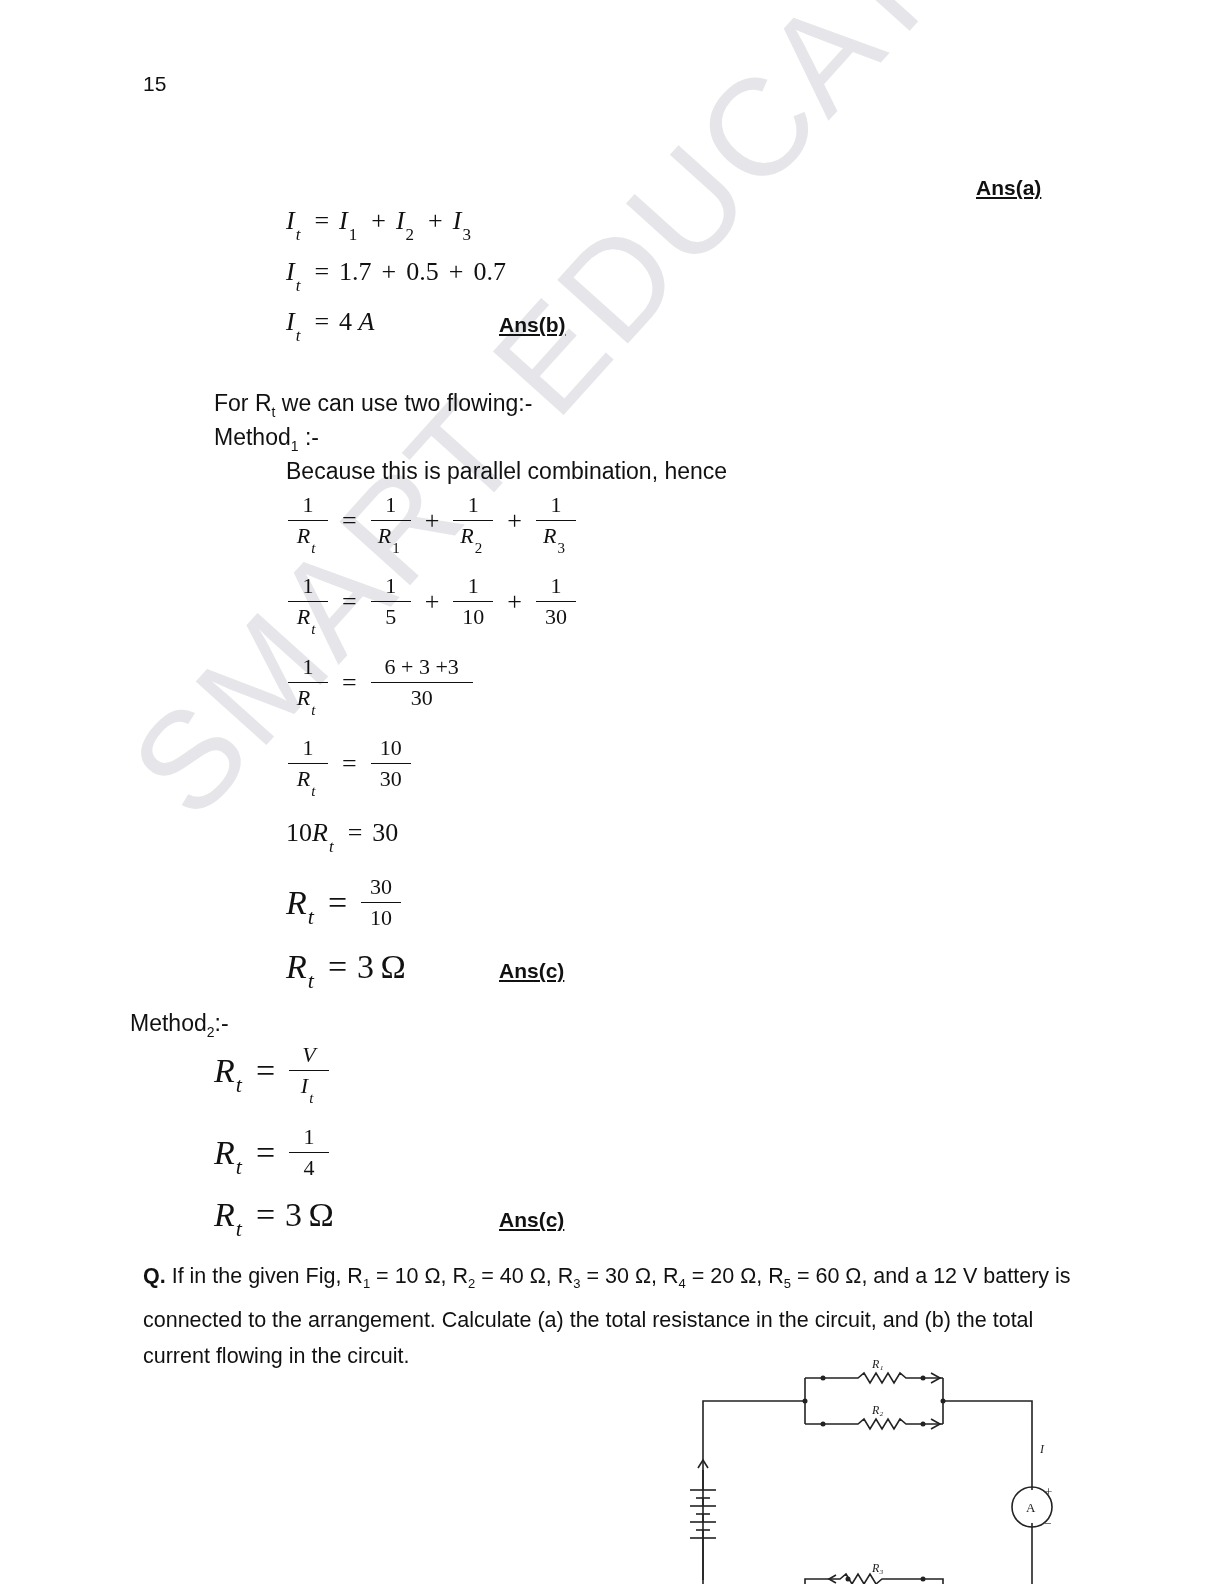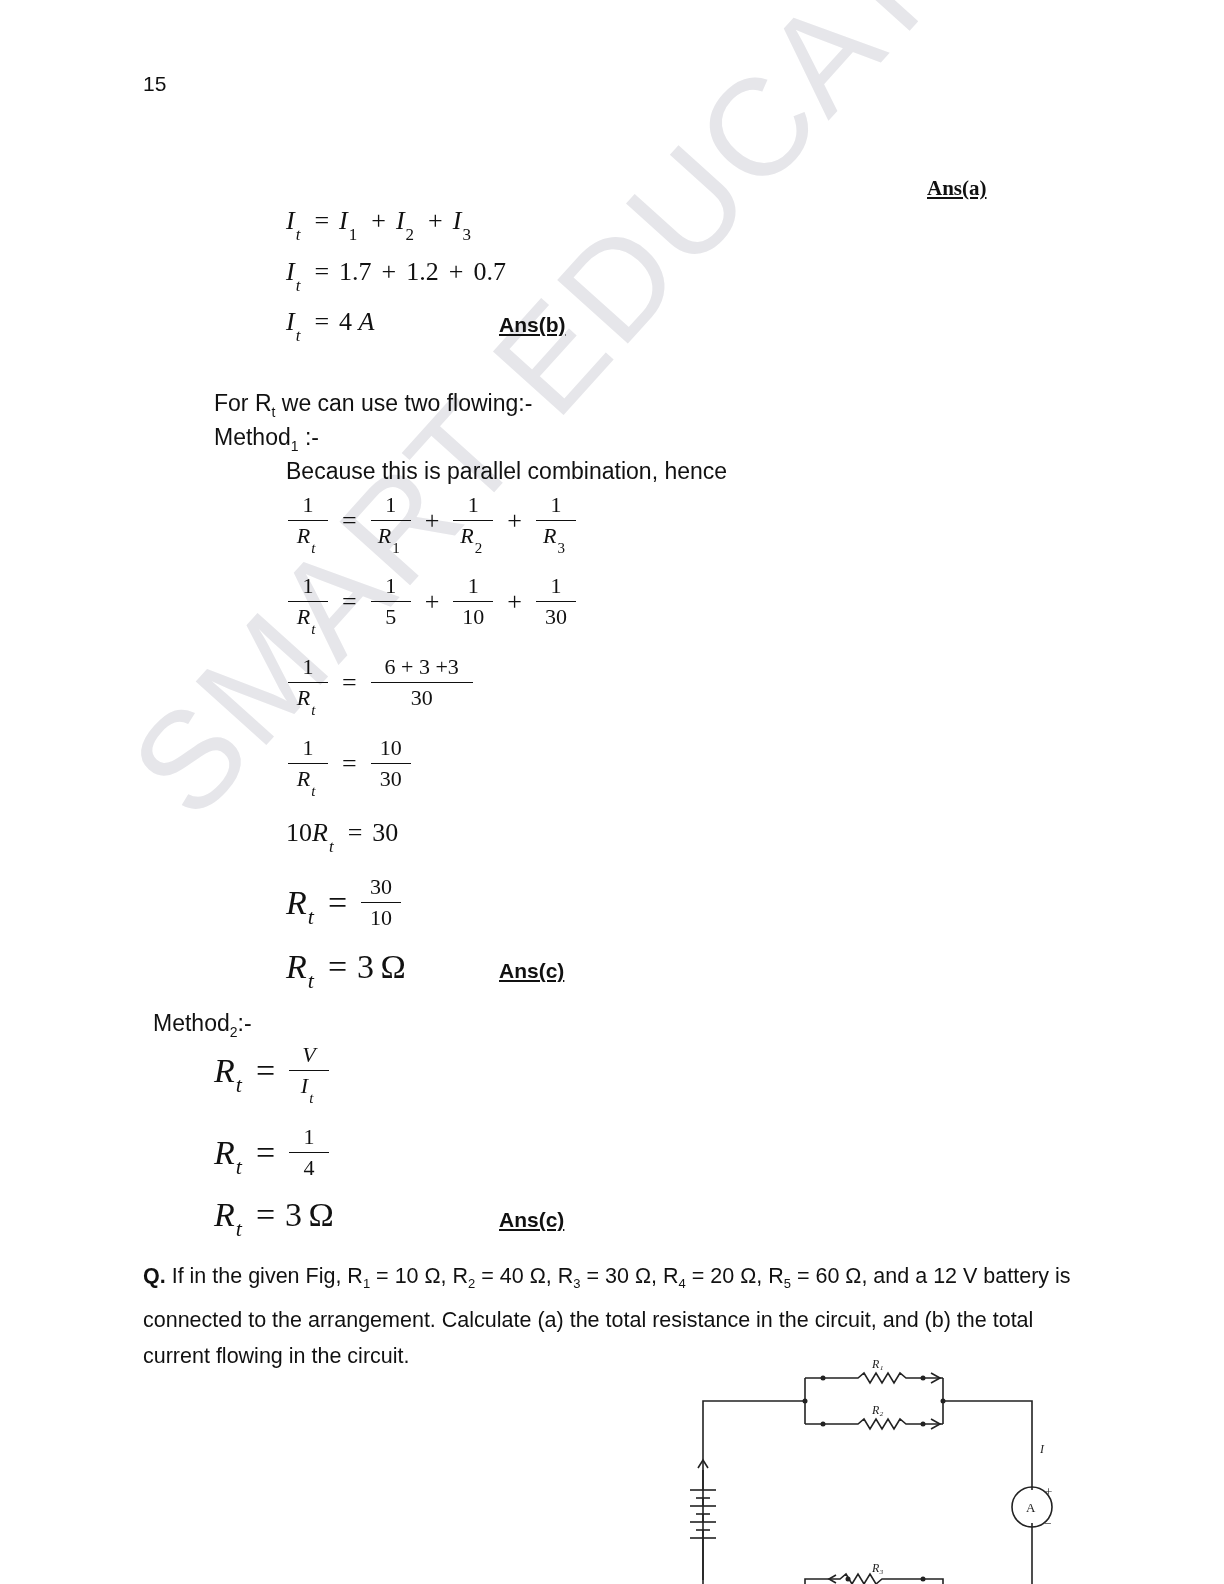--- a/index.html
+++ b/index.html
@@ -27,21 +27,21 @@
   svg.circuit { left: 660px; top: 1350px; }
 </style>
 </head>
 <body>
 
 <div class="abs watermark">SMART EDUCATIONS</div>
 
 <div class="content">
   <div class="abs page-num sans">15</div>
 
-  <div class="abs ans" style="left:927px; top:176px;font-family:Liberation Serif, serif;">Ans(a)</div>
+  <div class="abs ans" style="left:976px; top:176px;">Ans(a)</div>
 
   <div class="abs eq" style="left:286px; top:206px;">
     <span class="v">I</span>
       <span class="sub i">t</span>
     <span class="op">=</span>
     <span class="v">I</span>
       <span class="sub">1</span>
     <span class="op">+</span>
     <span class="v">I</span>
       <span class="sub">2</span>
@@ -49,21 +49,21 @@
     <span class="v">I</span>
       <span class="sub">3</span>
   </div>
 
   <div class="abs eq" style="left:286px; top:257px;">
     <span class="v">I</span>
       <span class="sub i">t</span>
     <span class="op">=</span>
     <span>1.7</span>
     <span class="op">+</span>
-    <span>1.2</span>
+    <span>0.5</span>
     <span class="op">+</span>
     <span>0.7</span>
   </div>
 
   <div class="abs eq" style="left:286px; top:307px;">
     <span class="v">I</span><span class="sub i">t</span>
     <span class="op">=</span>
     <span>4</span>&nbsp;<span class="v">A</span>
   </div>
   <div class="abs ans" style="left:499px; top:313px;">Ans(b)</div>
@@ -162,21 +162,21 @@
       </span>
   </div>
 
   <div class="abs eq" style="left:286px; top:948px;">
     <span class="v big">R</span><span class="sub i" style="font-size:22px">t</span>
     <span class="op big">=</span>
     <span class="big">3</span>&nbsp;<span class="big">Ω</span>
   </div>
   <div class="abs ans" style="left:499px; top:959px;">Ans(c)</div>
 
-  <div class="abs text" style="left:153px; top:1010px;text-align:right;">
+  <div class="abs text" style="left:130px; top:1010px;text-align:right;">
     <span>Method</span><sub>2</sub><span>:-</span>
   </div>
 
   <div class="abs eq" style="left:214px; top:1042px;">
     <span class="v big">R</span>
       <span class="sub i" style="font-size:22px">t</span>
     <span class="op big">=</span>
     <span class="frac">
         <span class="num v">V</span>
         <span class="den"><span class="v">I</span><span class="sub i">t</span></span>

